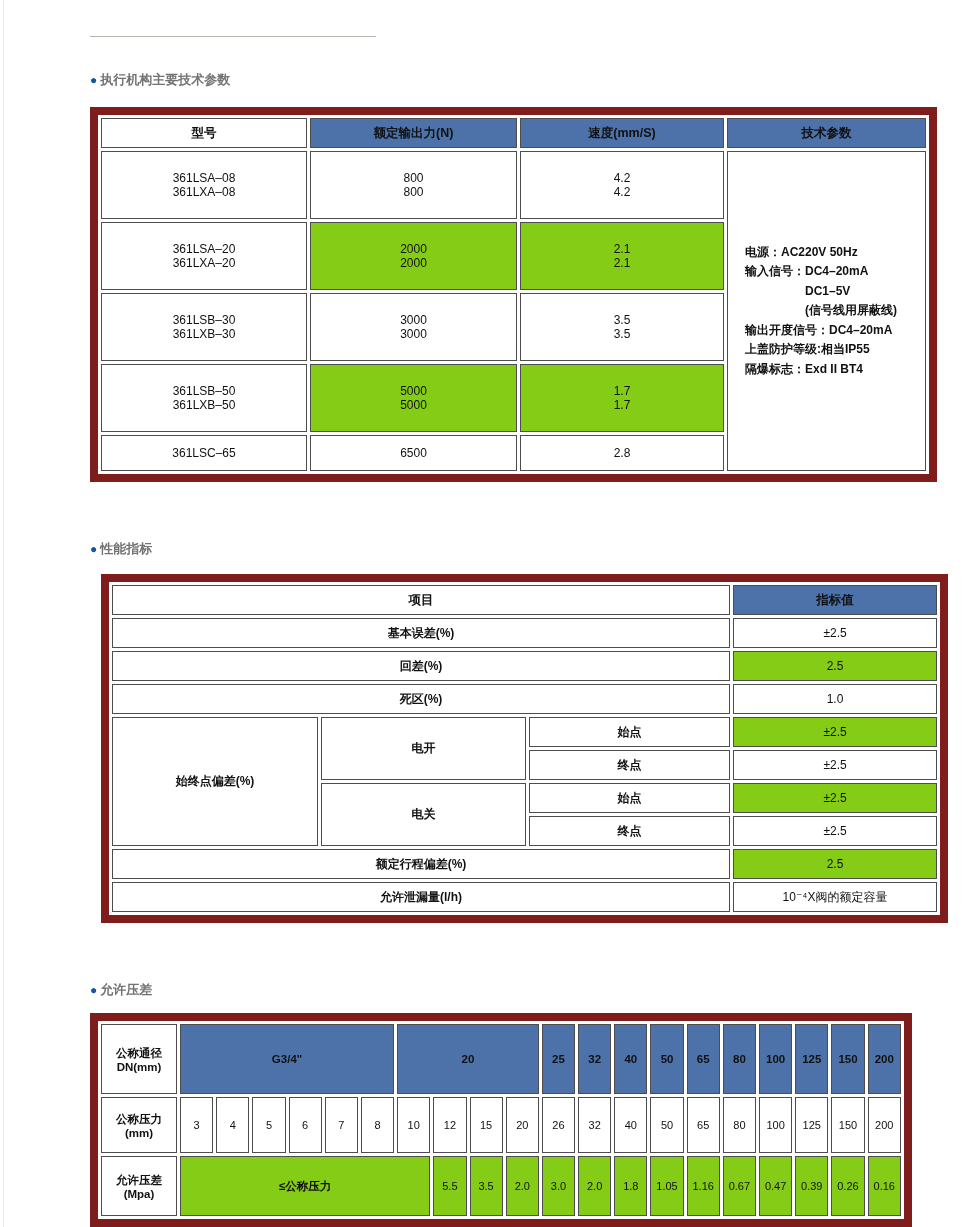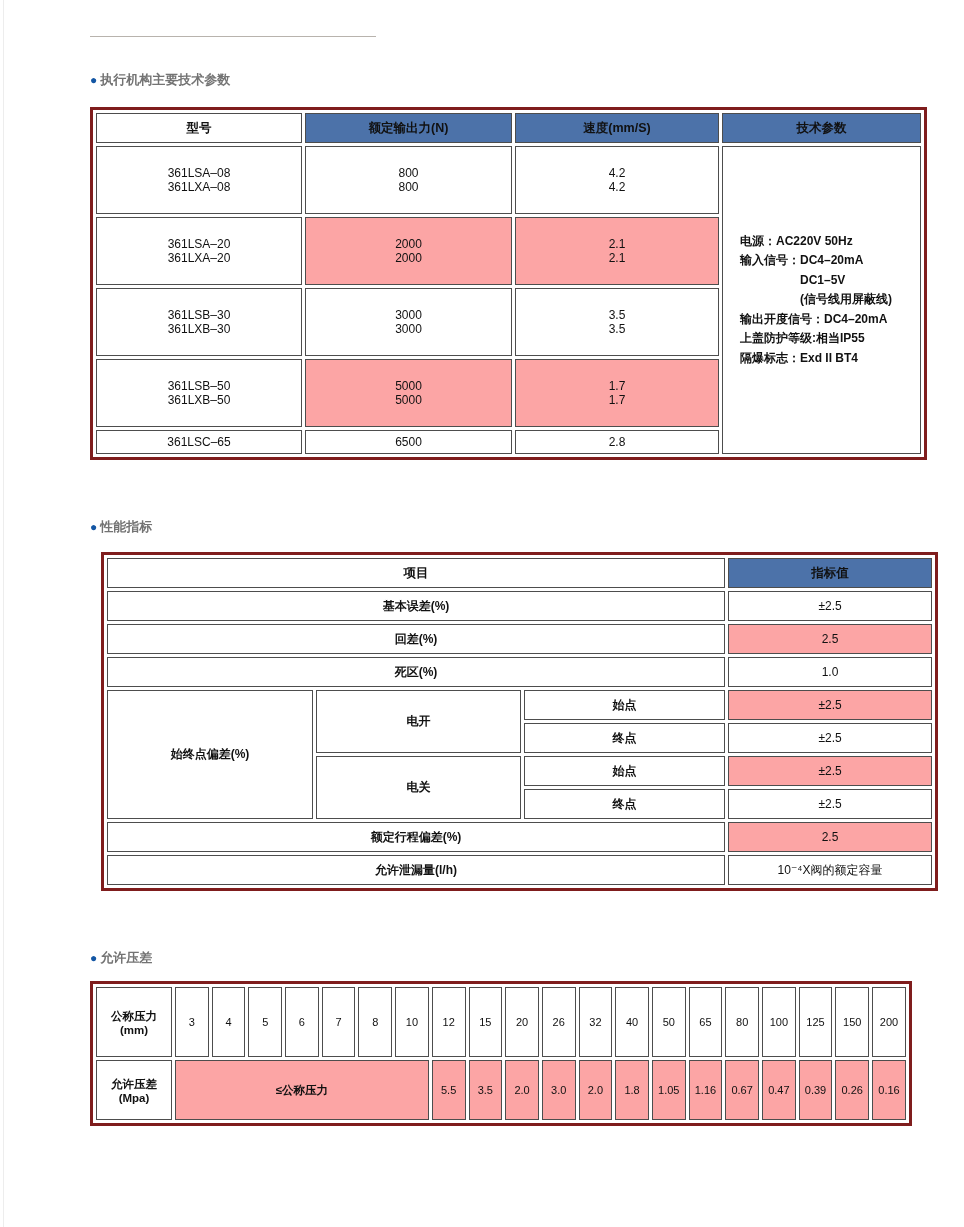--- a/index.html
+++ b/index.html
@@ -14,38 +14,38 @@
 
   .page-title { font-size: 22px; font-weight: 700; letter-spacing: 0.5px; color: #151515; }
   .title-rule { width: 286px; height: 1px; background: #b8b3ad; margin-top: 30px; }
 
   .sec-head { display: flex; align-items: center; margin-top: 0; }
   .bullet { color: #1356a4; font-size: 12px; line-height: 1; margin-right: 3px; }
   .sec-label { font-size: 13px; font-weight: 700; color: #737373; }
 
   .tbl {
     border-collapse: separate; border-spacing: 3px;
-    border: 3px solid #7f1d1d; background: #fff;
+    border: 8px solid #7f1d1d; background: #fff;
     table-layout: fixed; width: 822px;
   }
   .tbl th, .tbl td {
     border: 1px solid #4d4d4d; text-align: center; vertical-align: middle;
     color: #111; padding: 2px 4px; overflow: hidden;
   }
   .blue-h { background: #4c72a9; color: #fff; font-weight: 700; font-size: 12.5px; }
   .white-h { background: #fff; color: #111; font-weight: 700; font-size: 12.5px; }
-  .shade { background: #fca5a5; }
+  .shade { background: #84cc16; }
   .pre { white-space: pre-line; }
 
   
   #sec-actuator { margin-top: 34px; }
   .t1 { margin-top: 18px; }
   .t1 thead tr { height: 30px; }
   .t1 tbody tr { height: 68px; }
-  .t1 tbody tr:last-child { height: 24px; }
+  .t1 tbody tr:last-child { height: 36px; }
   .t1 td { font-size: 12px; }
   .t1 .tech {
     white-space: pre; text-align: left; padding-left: 17px;
     font-weight: 700; font-size: 12px; line-height: 1.62;
   }
 
   
   #sec-performance { margin-top: 58px; }
   .t2 { margin-top: 16px; margin-left: 11px; }
   .t2 tr { height: 30px; }
@@ -225,20 +225,36 @@
           <col>
           <col>
           <col>
           <col>
           <col>
           <col>
           <col>
           <col>
         </colgroup>
       <tbody>
+        <tr id="dn-row">
+          <th class="lbl3 pre">公称通径
+DN(mm)</th>
+          <th class="blue-h" colspan="6">G3/4"</th>
+          <th class="blue-h" colspan="4">20</th>
+        <th class="blue-h">25</th>
+            <th class="blue-h">32</th>
+            <th class="blue-h">40</th>
+            <th class="blue-h">50</th>
+            <th class="blue-h">65</th>
+            <th class="blue-h">80</th>
+            <th class="blue-h">100</th>
+            <th class="blue-h">125</th>
+            <th class="blue-h">150</th>
+            <th class="blue-h">200</th>
+          </tr>
         <tr id="np-row">
           <th class="lbl3 pre">公称压力
 (mm)</th>
         <td>3</td>
             <td>4</td>
             <td>5</td>
             <td>6</td>
             <td>7</td>
             <td>8</td>
             <td>10</td>

